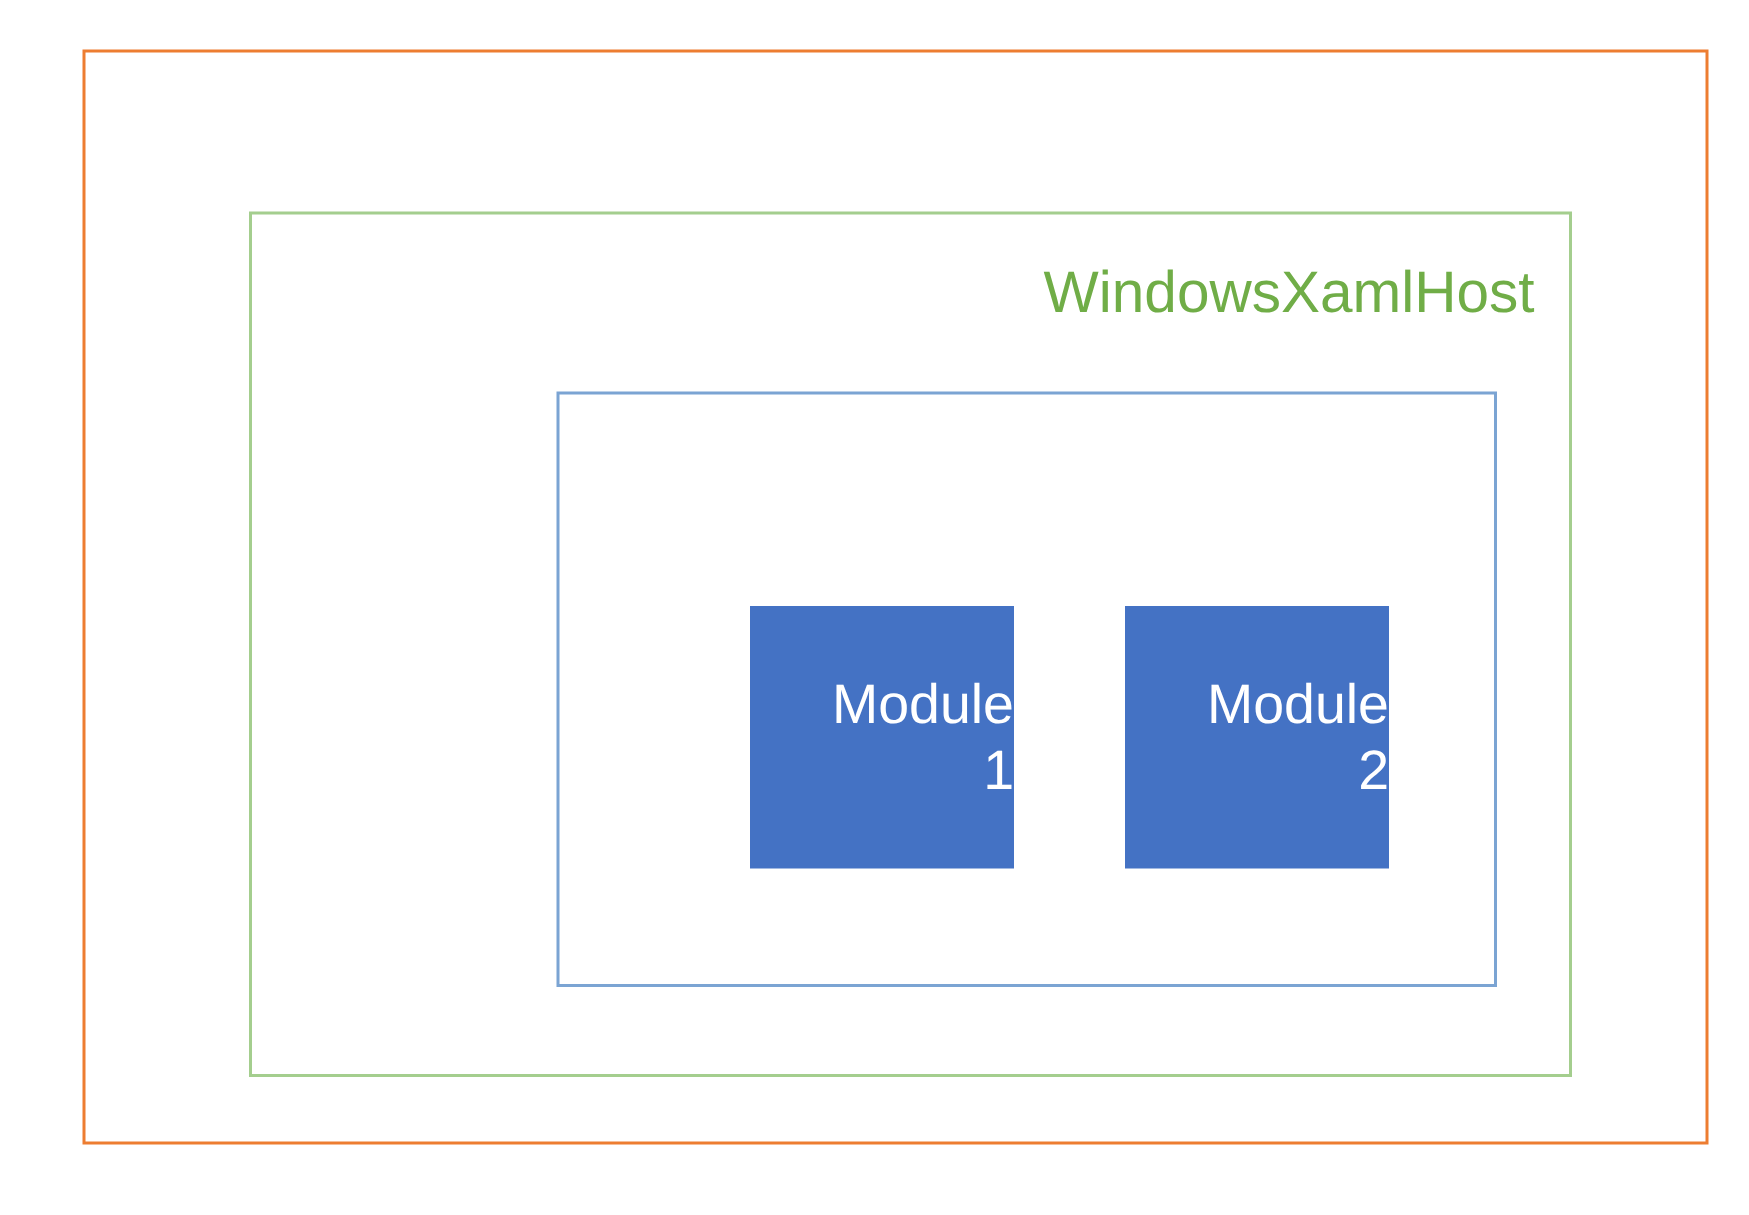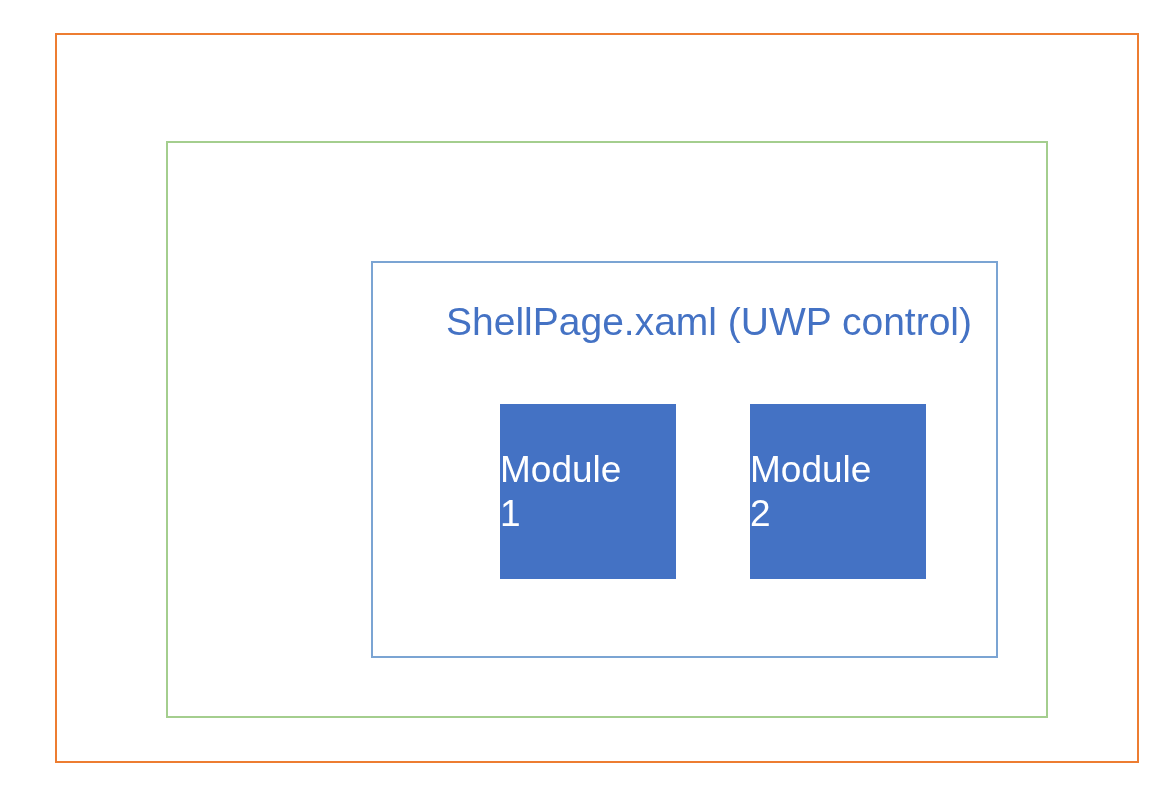--- a/index.html
+++ b/index.html
@@ -98,21 +98,21 @@
   }
 
   
   .module {
     position: absolute;
     width: 176px;
     height: 175px;
     background: #4472C4;
     display: flex;
     flex-direction: column;
-    align-items: flex-start;
+    align-items: flex-end;
     justify-content: center;
     color: #ffffff;
     font-size: 37px;
     line-height: 1.18;
     text-align: center;
   }
 
   .module-1 { left: 500px; top: 404px; }
   .module-2 { left: 750px; top: 404px; }
 
@@ -121,24 +121,24 @@
 </head>
 <body>
 
 <div id="canvas">
 
   <div class="box-outer"></div>
 
 
   <div class="box-host"></div>
 
+  <div class="label label-host">WindowsXamlHost</div>
 
   <div class="box-shell"></div>
 
-  <div class="label label-shell">ShellPage.xaml (UWP control)</div>
 
   <div class="module module-1">
     <span class="module-line">Module</span>
     <span class="module-line">1</span>
   </div>
 
   <div class="module module-2">
     <span class="module-line">Module</span>
     <span class="module-line">2</span>
   </div>

